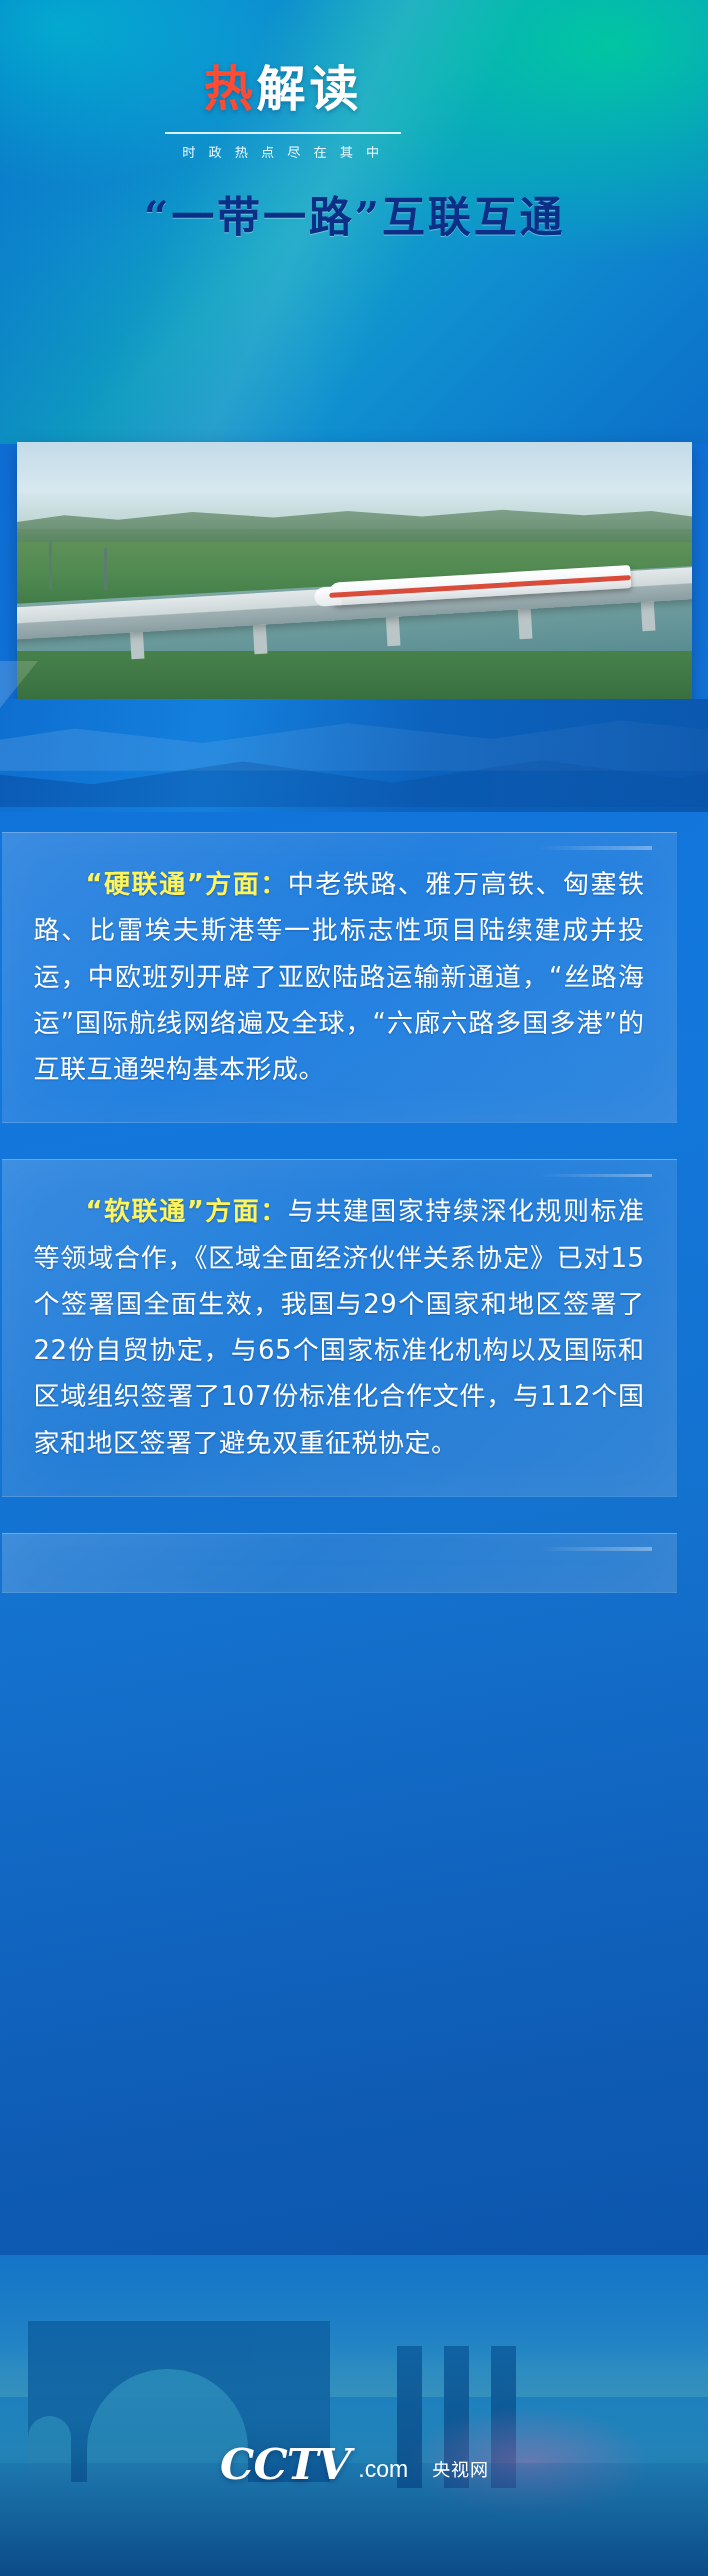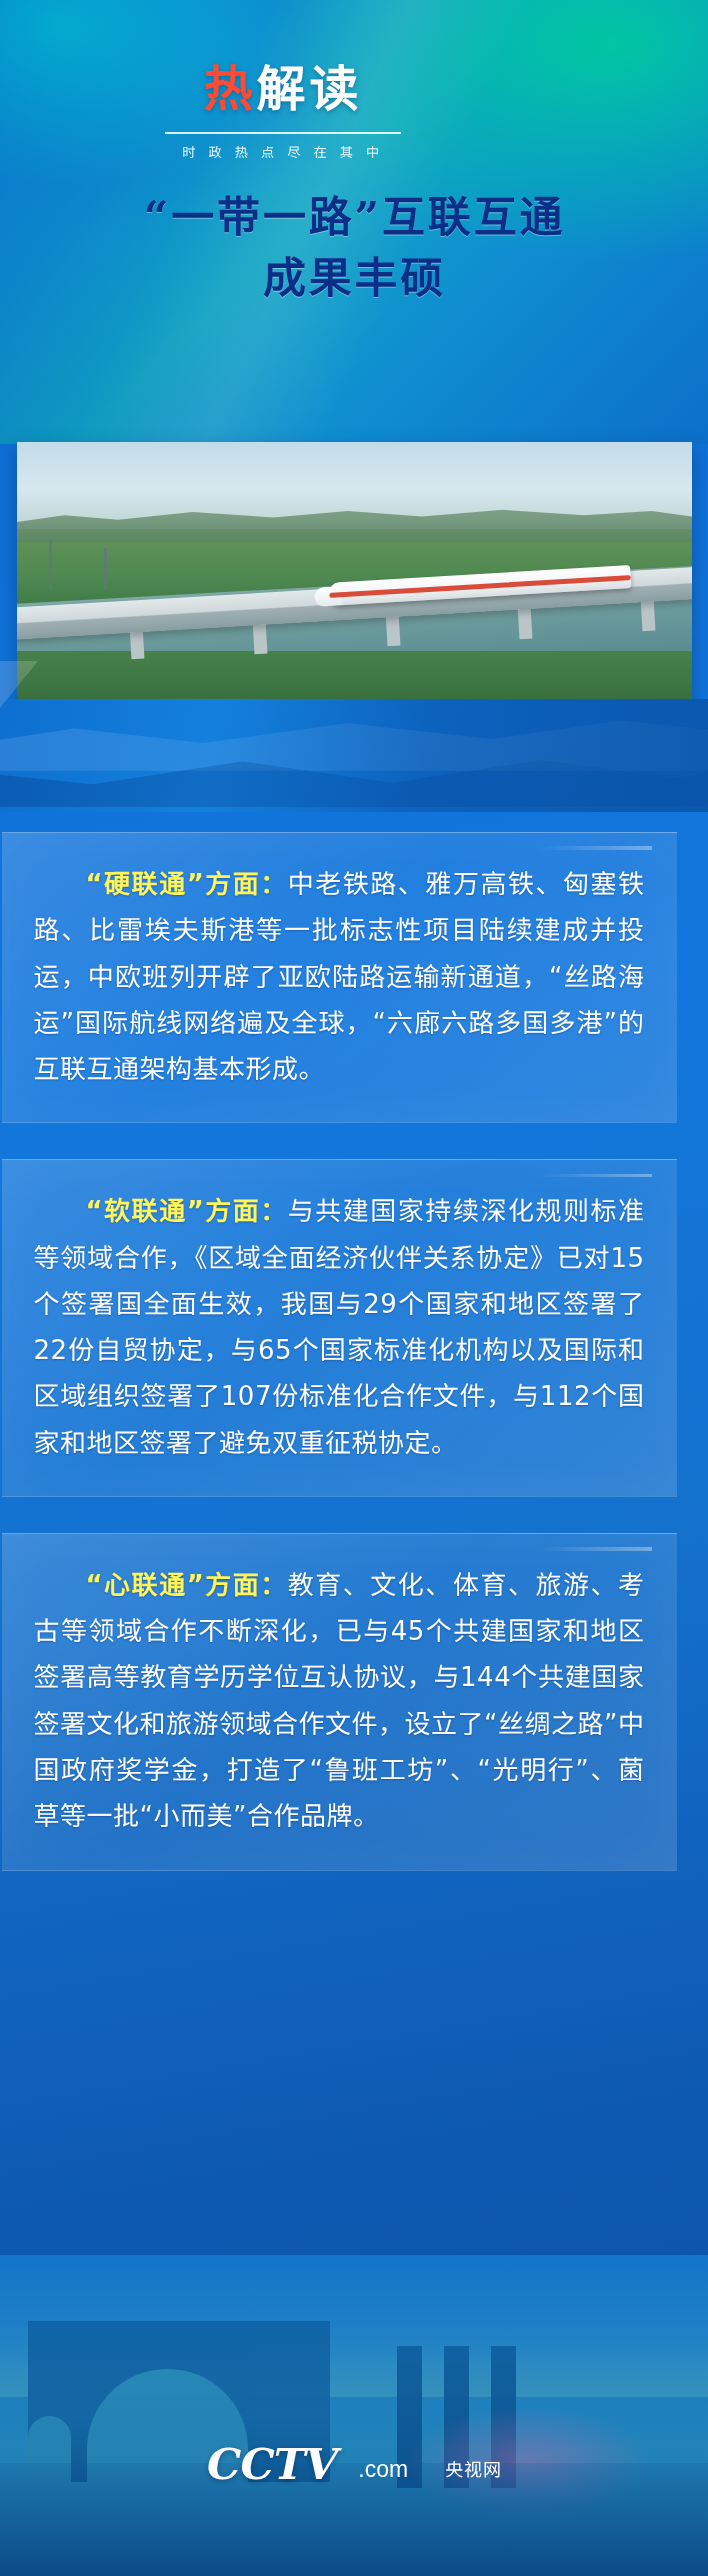--- a/index.html
+++ b/index.html
@@ -247,21 +247,21 @@
     position: absolute; inset: 0;
     background: linear-gradient(to bottom, rgba(14,110,200,0.55) 0%, rgba(14,100,190,0.25) 35%, rgba(10,80,160,0.35) 100%);
   }
 
   
   .cctv {
     position: absolute;
     left: 0; bottom: 87px; width: 709px;
     text-align: center;
   }
-  .cctv-row { display: inline-flex; align-items: flex-end; gap: 21px; }
+  .cctv-row { display: inline-flex; align-items: flex-end; gap: 8px; }
   .cctv-main {
     font-family: "DejaVu Serif", "Liberation Serif", serif;
     font-size: 43px; font-weight: 700; font-style: italic;
     color: #ffffff; letter-spacing: -0.9px;
     text-shadow: 0 1.9px 5.7px rgba(0,30,80,0.4);
   }
   .cctv-dotcom {
     font-family: "Liberation Sans", sans-serif;
     font-size: 23px; color: #ffffff; padding-bottom: 5.7px; letter-spacing: 0px; text-align: center;
   }
@@ -283,21 +283,20 @@
   <div class="logo-wrap">
     <div class="logo-main">
       <span class="accent">热</span><span>解读</span>
     </div>
     <div class="logo-underline"></div>
     <div class="logo-sub">时 政 热 点 尽 在 其 中</div>
   </div>
 
   <div class="title-wrap">
     <div class="title-line">“一带一路”互联互通</div>
-    <div class="title-line">成果丰硕</div>
   </div>
 
   <div class="hero">
     <div class="hero-inner">
       <div class="sky"></div>
       <div class="hills"></div>
       <div class="field-top"></div>
       <div class="river"></div>
       <div class="bank-bottom"></div>
       <div class="pier" style="left:113px; top:166px;"></div>
@@ -332,23 +331,20 @@
 
     <div class="card">
       <div class="card-spark"></div>
       <p class="card-text">
         <span class="kw">“软联通”方面：</span><span>与共建国家持续深化规则标准等领域合作，《区域全面经济伙伴关系协定》已对15个签署国全面生效，我国与29个国家和地区签署了22份自贸协定，与65个国家标准化机构以及国际和区域组织签署了107份标准化合作文件，与112个国家和地区签署了避免双重征税协定。</span>
       </p>
     </div>
 
     <div class="card">
       <div class="card-spark"></div>
-      <p class="card-text">
-        <span class="kw">“心联通”方面：</span><span>教育、文化、体育、旅游、考古等领域合作不断深化，已与45个共建国家和地区签署高等教育学历学位互认协议，与144个共建国家签署文化和旅游领域合作文件，设立了“丝绸之路”中国政府奖学金，打造了“鲁班工坊”、“光明行”、菌草等一批“小而美”合作品牌。</span>
-      </p>
     </div>
 
   </div>
 
   <div class="footer-photo">
     <div class="fp-sky"></div>
     <div class="fp-arch"></div>
     <div class="fp-pillar" style="left:397px;"></div>
     <div class="fp-pillar" style="left:444px;"></div>
     <div class="fp-pillar" style="left:491px;"></div>

